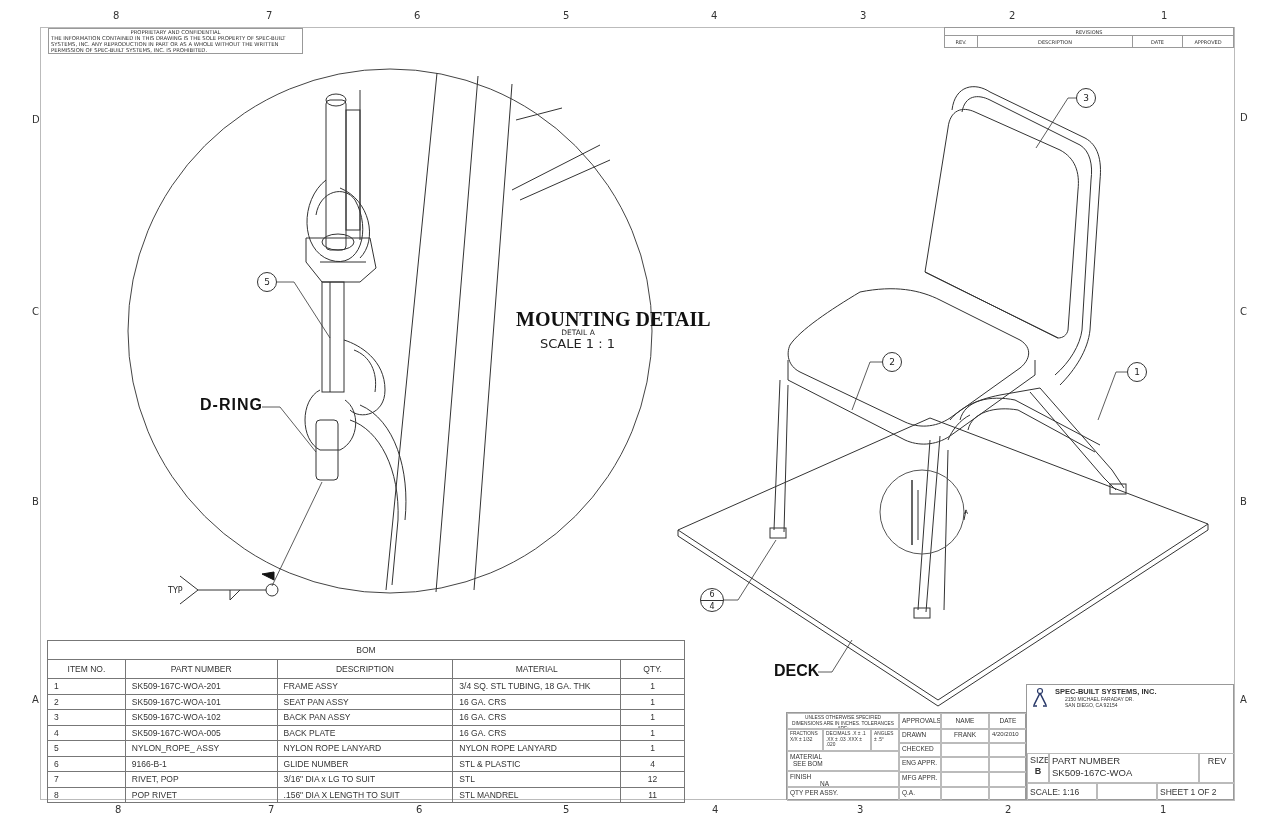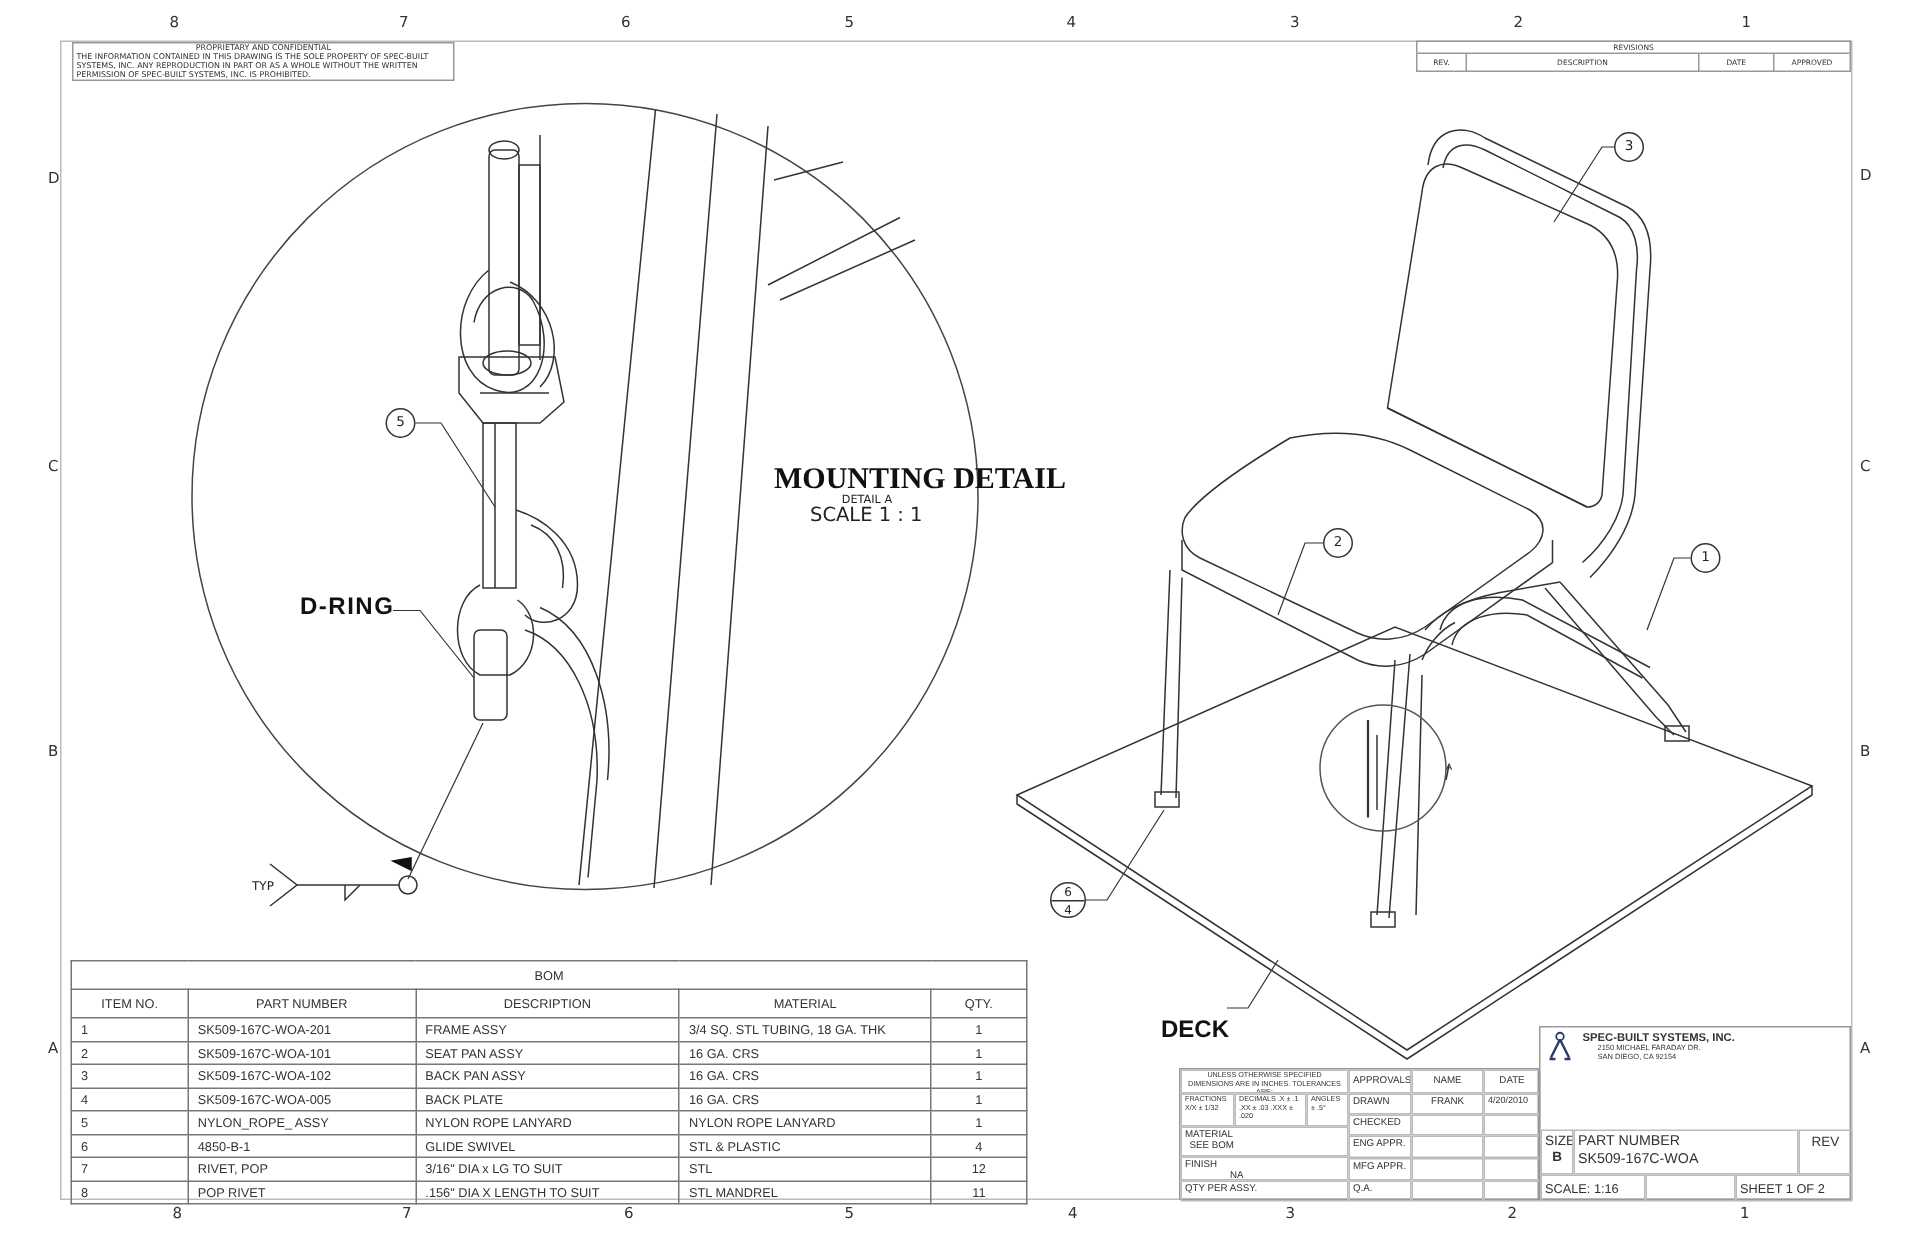--- a/index.html
+++ b/index.html
@@ -169,21 +169,21 @@
 <div class="abs" style="left:168px;top:586px;font-size:8px;">TYP</div>
 <div class="callout" style="left:257px;top:272px;">5</div>
 
 <div class="callout" style="left:1076px;top:88px;">3</div>
 <div class="callout" style="left:882px;top:352px;">2</div>
 <div class="callout" style="left:1127px;top:362px;">1</div>
 <div class="abs" style="left:700px;top:588px;width:24px;height:24px;border:1px solid #333;border-radius:50%;font-size:8px;text-align:center;background:#fff;">
   <div style="border-bottom:1px solid #333;line-height:11px;">6</div>
   <div style="line-height:11px;">4</div>
 </div>
-<div class="label-big" style="left:774px;top:662px;font-size:16px;margin-top:16px;">DECK</div>
+<div class="label-big" style="left:774px;top:662px;font-size:16px;">DECK</div>
 <div class="abs" style="left:964px;top:508px;font-size:6px;">A</div>
 
 <table class="bom">
   <tbody>
       <tr class="title">
         <td colspan="5">BOM</td>
       </tr>
   <tr class="hdr">
     <td style="width:78px">ITEM NO.</td>
     <td style="width:152px">PART NUMBER</td>
@@ -221,22 +221,22 @@
       </tr>
   <tr>
         <td>5</td>
         <td>NYLON_ROPE_ ASSY</td>
         <td>NYLON ROPE LANYARD</td>
         <td>NYLON ROPE LANYARD</td>
         <td class="c">1</td>
       </tr>
   <tr>
         <td>6</td>
-        <td>4850-B-1</td>
-        <td>GLIDE SWIVEL</td>
+        <td>9166-B-1</td>
+        <td>GLIDE NUMBER</td>
         <td>STL &amp; PLASTIC</td>
         <td class="c">4</td>
       </tr>
   <tr>
         <td>7</td>
         <td>RIVET, POP</td>
         <td>3/16" DIA x LG TO SUIT</td>
         <td>STL</td>
         <td class="c">12</td>
       </tr>

